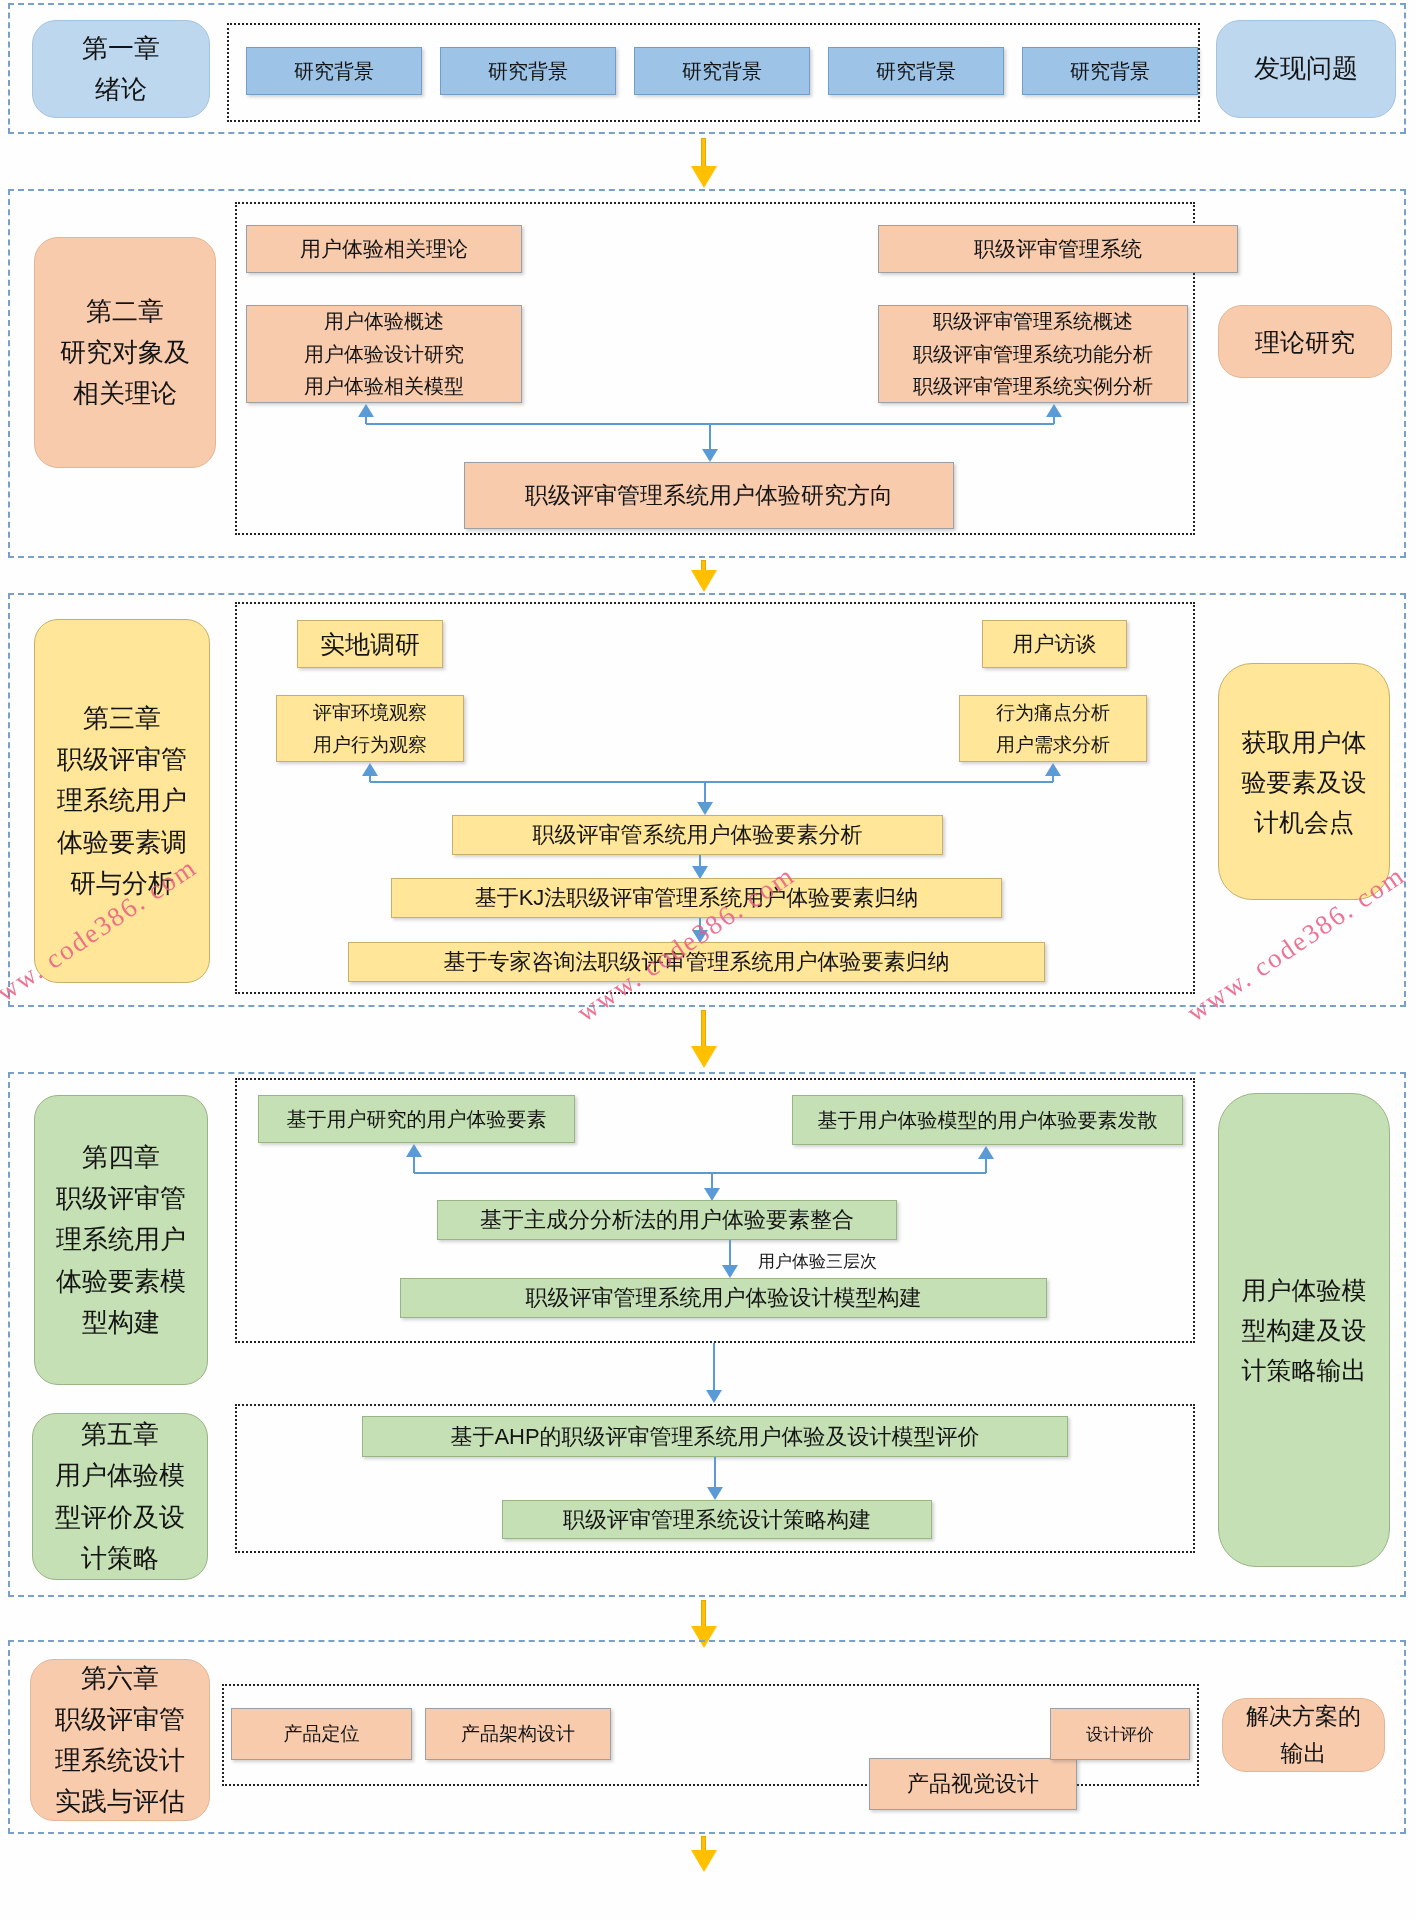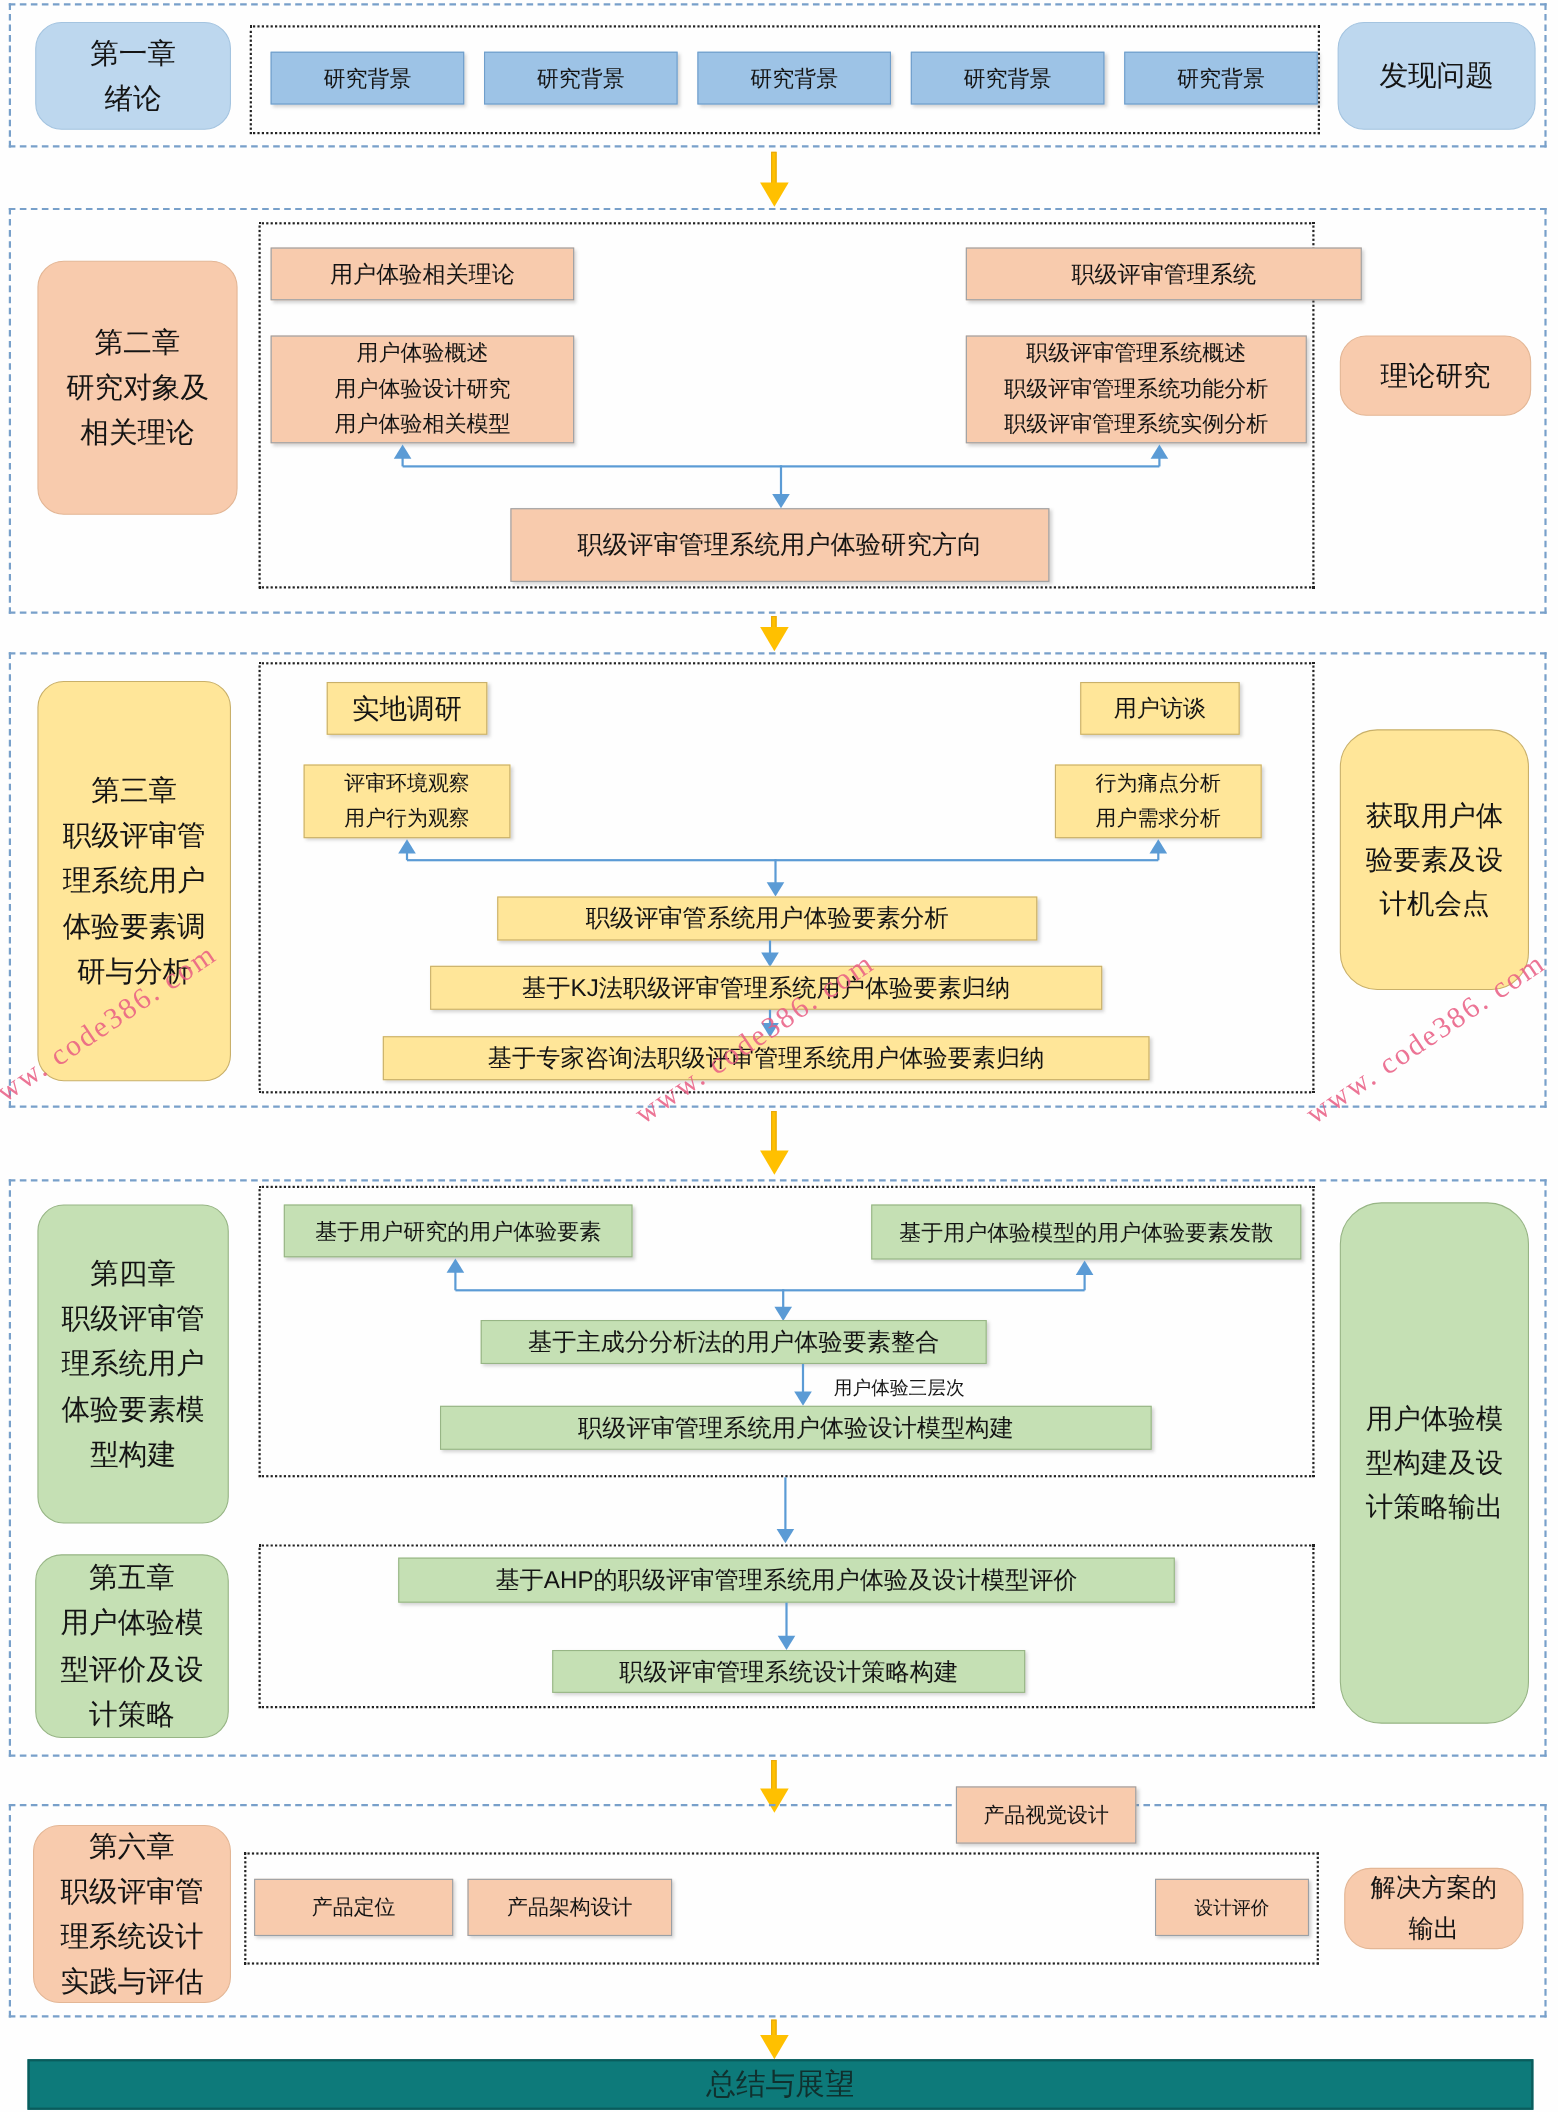--- a/index.html
+++ b/index.html
@@ -154,23 +154,22 @@
   <div class="yhead" style="left:691px;top:1626px"></div>
 
   <div class="abs sec" style="left:8px;top:1640px;width:1398px;height:194px"></div>
   <div class="abs chap orange" style="left:30px;top:1659px;width:180px;height:162px">第六章
 职级评审管
 理系统设计
 实践与评估</div>
   <div class="abs dot" style="left:222px;top:1684px;width:977px;height:102px"></div>
   <div class="abs bx orange" style="left:231px;top:1708px;width:181px;height:52px;font-size:19px">产品定位</div>
   <div class="abs bx orange" style="left:425px;top:1708px;width:186px;height:52px;font-size:19px">产品架构设计</div>
-  <div class="abs bx orange" style="left:869px;top:1624px;width:164px;height:52px;font-size:19px">产品视觉设计</div>
+  <div class="abs bx orange" style="left:869px;top:1758px;width:208px;height:52px;font-size:22px">产品视觉设计</div>
   <div class="abs bx orange" style="left:1050px;top:1708px;width:140px;height:52px;font-size:17px">设计评价</div>
   <div class="abs chap orange round" style="left:1222px;top:1698px;width:163px;height:74px;font-size:23px">解决方案的
 输出</div>
 
   <div class="ystem" style="left:701px;top:1836px;height:16px"></div>
   <div class="yhead" style="left:691px;top:1850px"></div>
 
-  <div class="abs footer" style="left:25px;top:1872px;width:1369px;height:46px">总结与展望</div>
 
 </div>
 
 </body></html>

